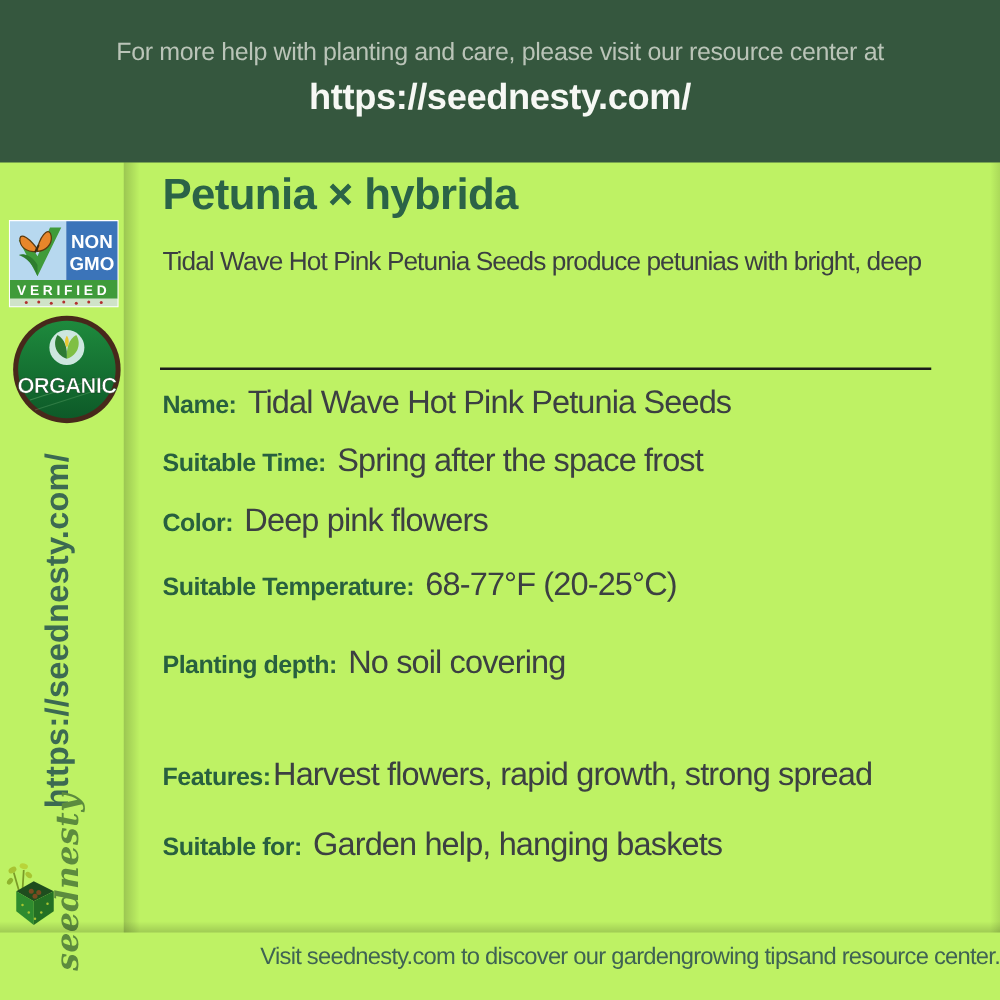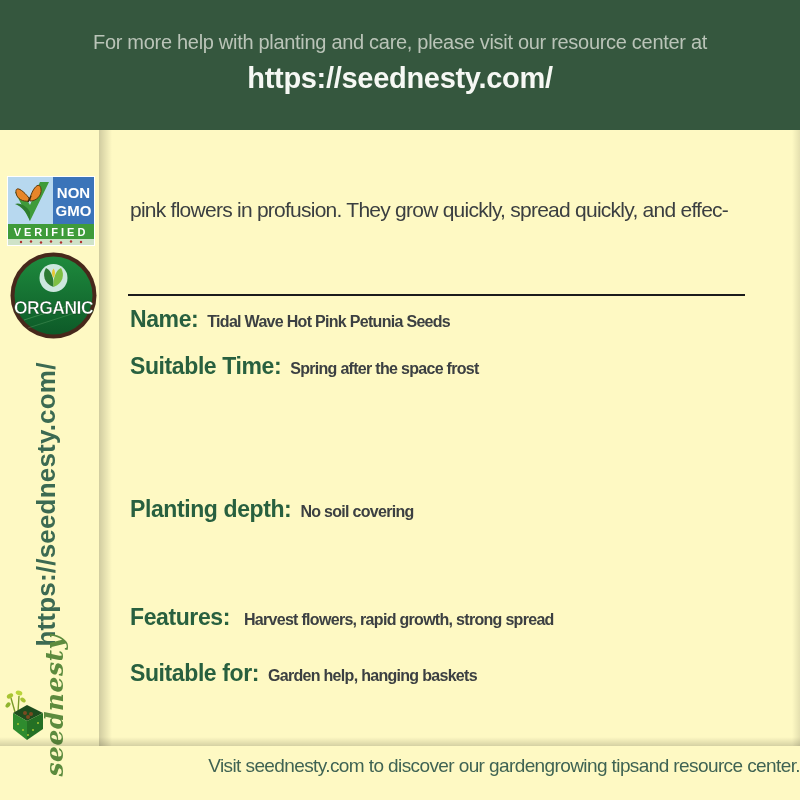--- a/index.html
+++ b/index.html
@@ -1,16 +1,16 @@
 <!DOCTYPE html>
 <html><head>
 <meta charset="utf-8">
 <style>
   html,body{margin:0;padding:0;background:#ffffff;}
-  #app{position:relative;width:800px;height:800px;background:#fef9c3;overflow:hidden;
+  #app{position:relative;width:800px;height:800px;background:#bef264;overflow:hidden;
        font-family:"Liberation Sans",sans-serif;}
 
   
   .banner{position:absolute;left:0;top:0;width:800px;height:130px;background:#35573E;}
   .banner-line1{position:absolute;left:0;top:31px;width:800px;text-align:center;
     font-size:20px;letter-spacing:-0.3px;color:#BAC4B8;}
   .banner-line2{position:absolute;left:0;top:62px;width:800px;text-align:center;
     font-size:29px;font-weight:600;letter-spacing:-0.3px;color:#F6F8F4;}
 
   
@@ -31,25 +31,25 @@
 
   
   .title{position:absolute;left:130px;top:136px;font-size:35px;font-weight:700;
     letter-spacing:-0.5px;color:#2B6347;white-space:nowrap;}
   .desc{position:absolute;left:130px;top:193px;width:620px;
     font-size:21px;letter-spacing:-0.75px;line-height:33px;color:#3B3F41;}
   .desc div{white-space:nowrap;}
   .divider{position:absolute;left:128px;top:294px;width:617px;height:2px;background:#1B1B1B;}
 
   .row{position:absolute;left:130px;white-space:nowrap;}
-  .row .lab{font-size:23px;font-weight:700;letter-spacing:-0.4px;color:#28603F;margin-right:9px;}
-  .row .val{font-size:16px;letter-spacing:-0.7px;color:#3C4042;font-weight:bold;}
+  .row .lab{font-size:20px;font-weight:700;letter-spacing:-0.4px;color:#28603F;margin-right:9px;}
+  .row .val{font-size:26px;letter-spacing:-0.7px;color:#3C4042;}
   .row-0{top:306px}.row-1{top:353px}.row-2{top:401px}.row-3{top:452px}
-  .row-4{top:496px}.row-5{top:554px}.row-6{top:604px}.row-7{top:660px}
-  .row-6 .lab{margin-right:14px;}
+  .row-4{top:514px}.row-5{top:554px}.row-6{top:604px}.row-7{top:660px}
+  .row-6 .lab{margin-right:2px;}
 
   
   .footer-text{position:absolute;left:0;top:755px;width:800px;text-align:right;
     font-size:19px;letter-spacing:-0.6px;color:#3F6353;}
 </style>
 </head>
 <body>
 
 <div id="app">
 
@@ -133,32 +133,39 @@
       <circle cx="33" cy="37" r="1"></circle>
         <circle cx="23" cy="49" r="1"></circle>
     </g>
   </svg>
   <div class="brand-script">seednesty</div>
 
   <div class="shadow-left"></div>
   <div class="shadow-right"></div>
   <div class="shadow-bottom"></div>
 
+  <div class="title">Petunia × hybrida</div>
 
   <div class="desc">
-    <div>pink flowers in profusion. They grow quickly, spread quickly, and effec-</div>
+    <div>Tidal Wave Hot Pink Petunia Seeds produce petunias with bright, deep</div>
   </div>
 
   <div class="divider"></div>
 
   <div class="row row-0">
     <span class="lab">Name:</span><span class="val">Tidal Wave Hot Pink Petunia Seeds</span>
   </div>
   <div class="row row-1">
     <span class="lab">Suitable Time:</span><span class="val">Spring after the space frost</span>
+  </div>
+  <div class="row row-2">
+    <span class="lab">Color:</span><span class="val">Deep pink flowers</span>
+  </div>
+  <div class="row row-3">
+    <span class="lab">Suitable Temperature:</span><span class="val">68-77°F (20-25°C)</span>
   </div>
   <div class="row row-4">
     <span class="lab">Planting depth:</span><span class="val">No soil covering</span>
   </div>
   <div class="row row-6">
     <span class="lab">Features:</span><span class="val">Harvest flowers, rapid growth, strong spread</span>
   </div>
   <div class="row row-7">
     <span class="lab">Suitable for:</span><span class="val">Garden help, hanging baskets</span>
   </div>

